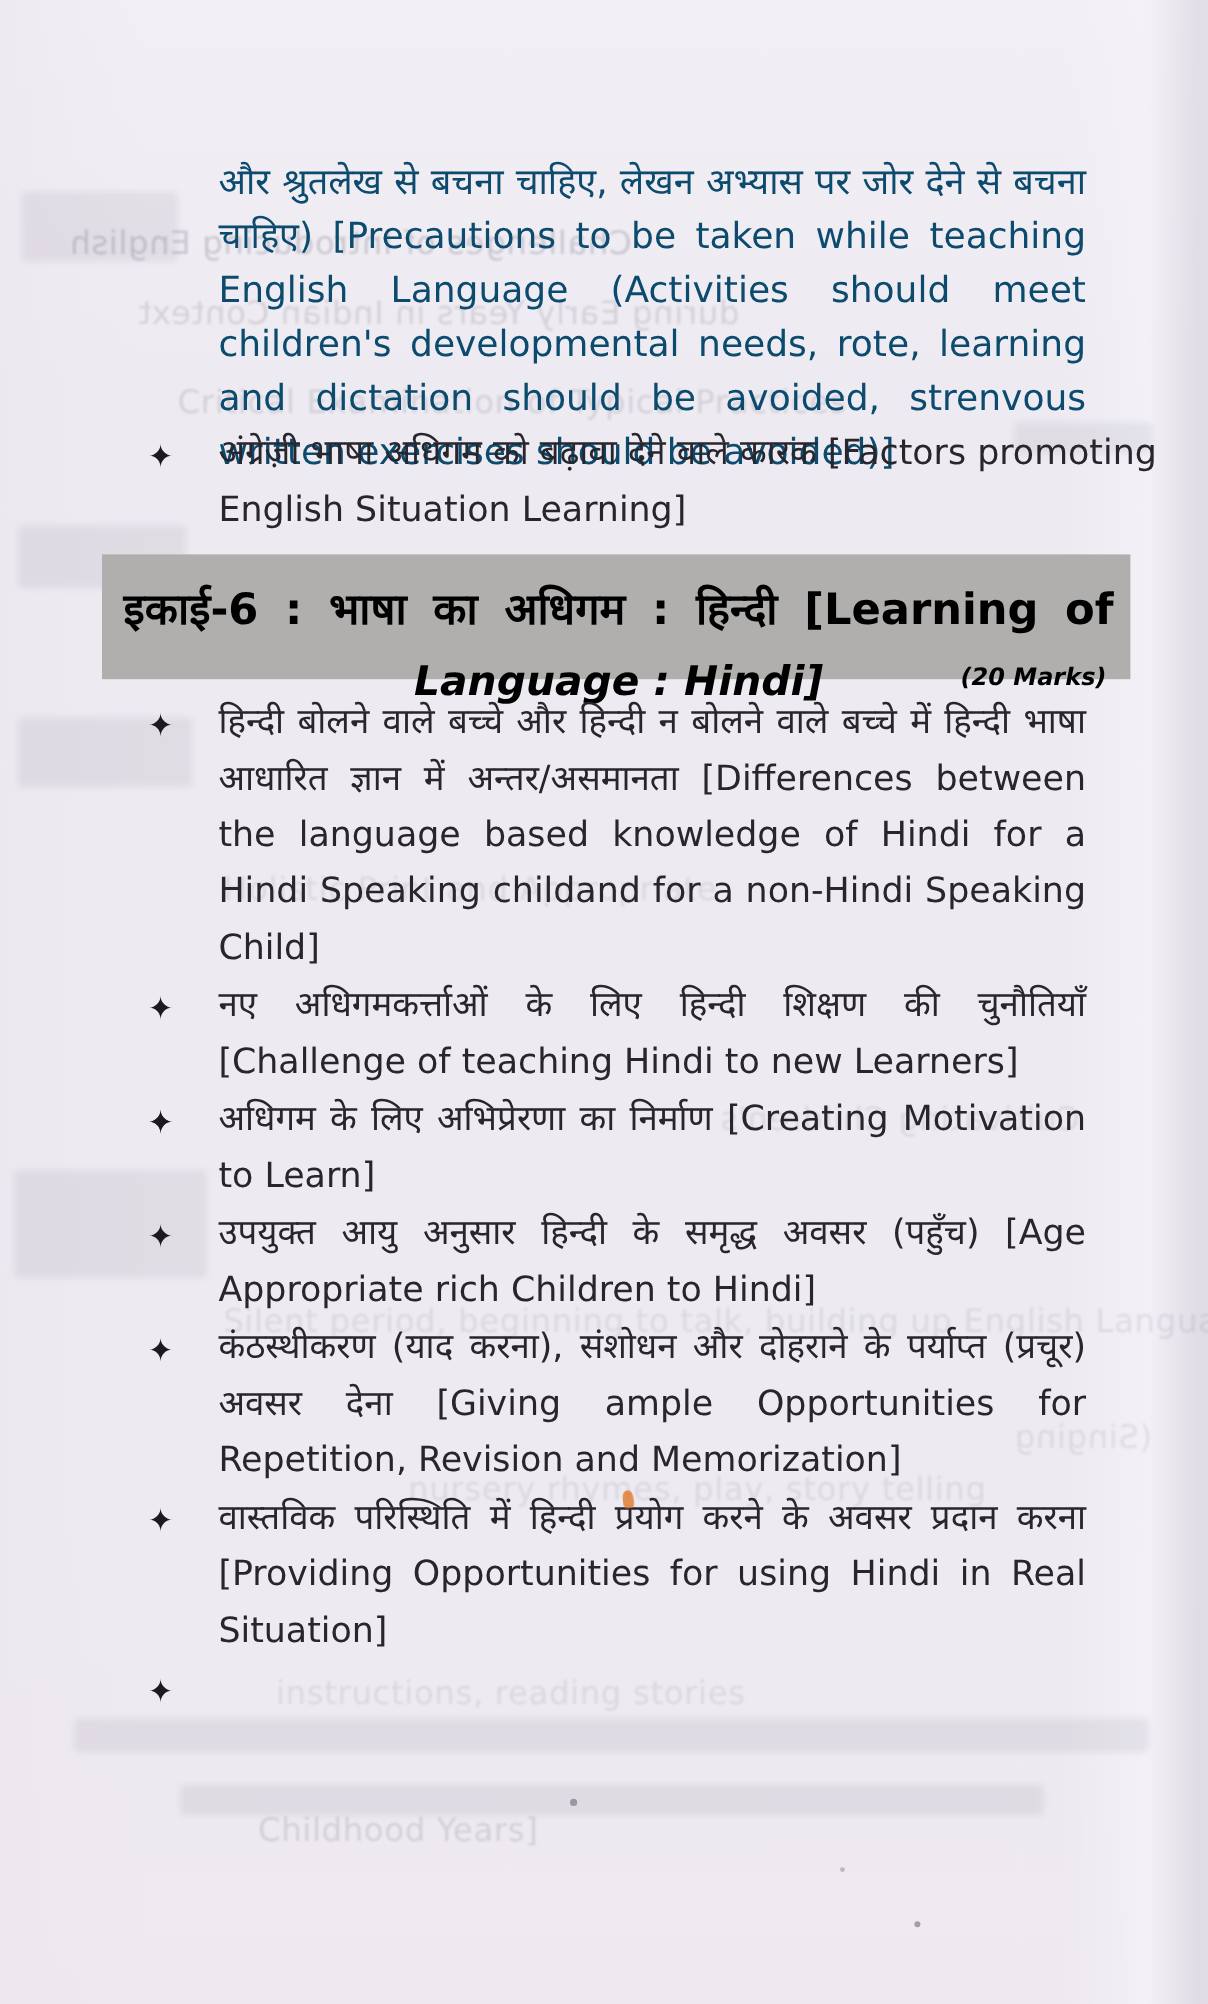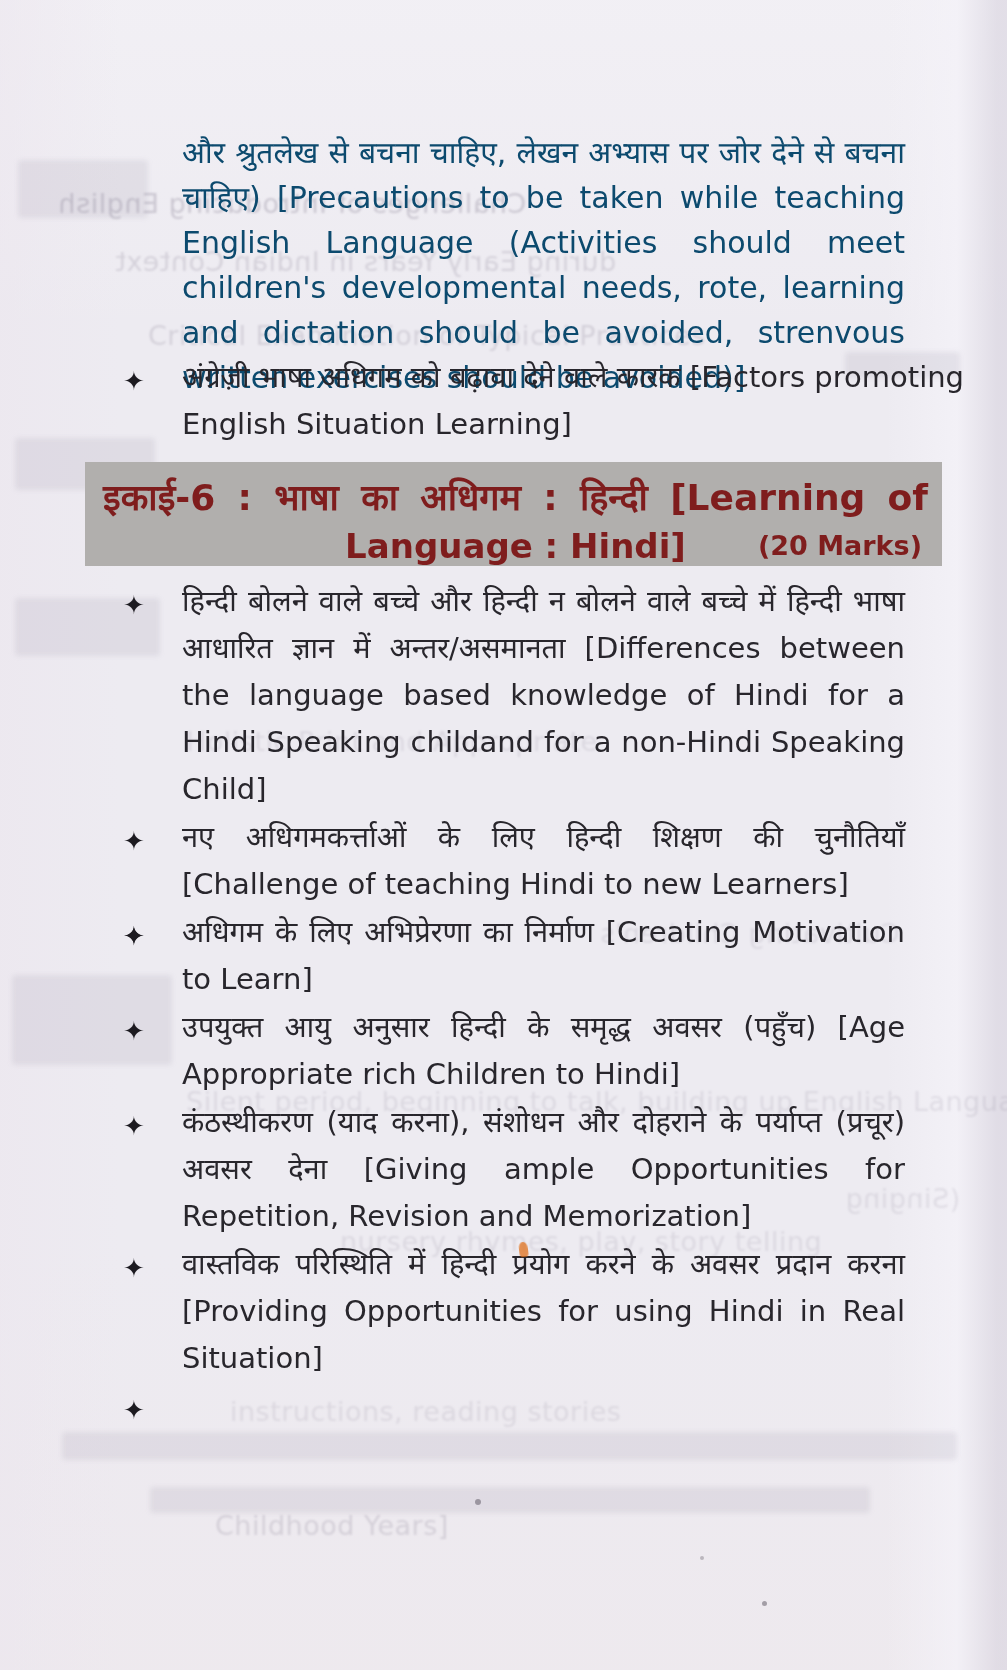--- a/index.html
+++ b/index.html
@@ -42,35 +42,35 @@
     font-size:29px;line-height:47px;text-align:justify;
     color:#28262c;
   }
   .bullet .diamond{
     position:absolute;left:0;top:4px;
     font-size:26px;color:#1c1a20;
   }
   .factor-bullet{position:absolute;left:123px;top:354px;width:782px;}
   .heading-box{
     position:absolute;left:85px;top:462px;width:857px;height:104px;
-    background:#b1afad;box-sizing:border-box;padding:11px 14px 0 18px;
-    color:#7f1d1d;
+    background:#b1afad;box-sizing:border-box;padding:22px 14px 0 18px;
+    color:#000000;
   }
   .h-line1{
     font-size:36px;font-weight:bold;line-height:50px;white-space:nowrap;
     text-align:justify;text-align-last:justify;
   }
-  .h-line2-row{position:relative;height:46px;margin-top:1px;}
+  .h-line2-row{position:relative;height:46px;margin-top:12px;font-style:italic;}
   .h-line2{
     position:absolute;left:0;right:0;text-align:center;
     font-size:34px;font-weight:bold;line-height:44px;
   }
   .h-marks{
     position:absolute;right:6px;top:6px;
-    font-size:27px;font-weight:bold;
+    font-size:20px;font-weight:bold;
   }
   .topic-list{position:absolute;left:123px;top:578px;width:782px;}
   .topic-list .bullet{margin:0 0 1px 0;}
   
   .scan-mark{
     position:absolute;left:519px;top:1242px;width:9px;height:15px;
     background:#e0711c;opacity:.75;border-radius:45% 45% 30% 30%;
     transform:rotate(-7deg);filter:blur(.4px);
   }
   .speck{position:absolute;width:6px;height:6px;border-radius:50%;

